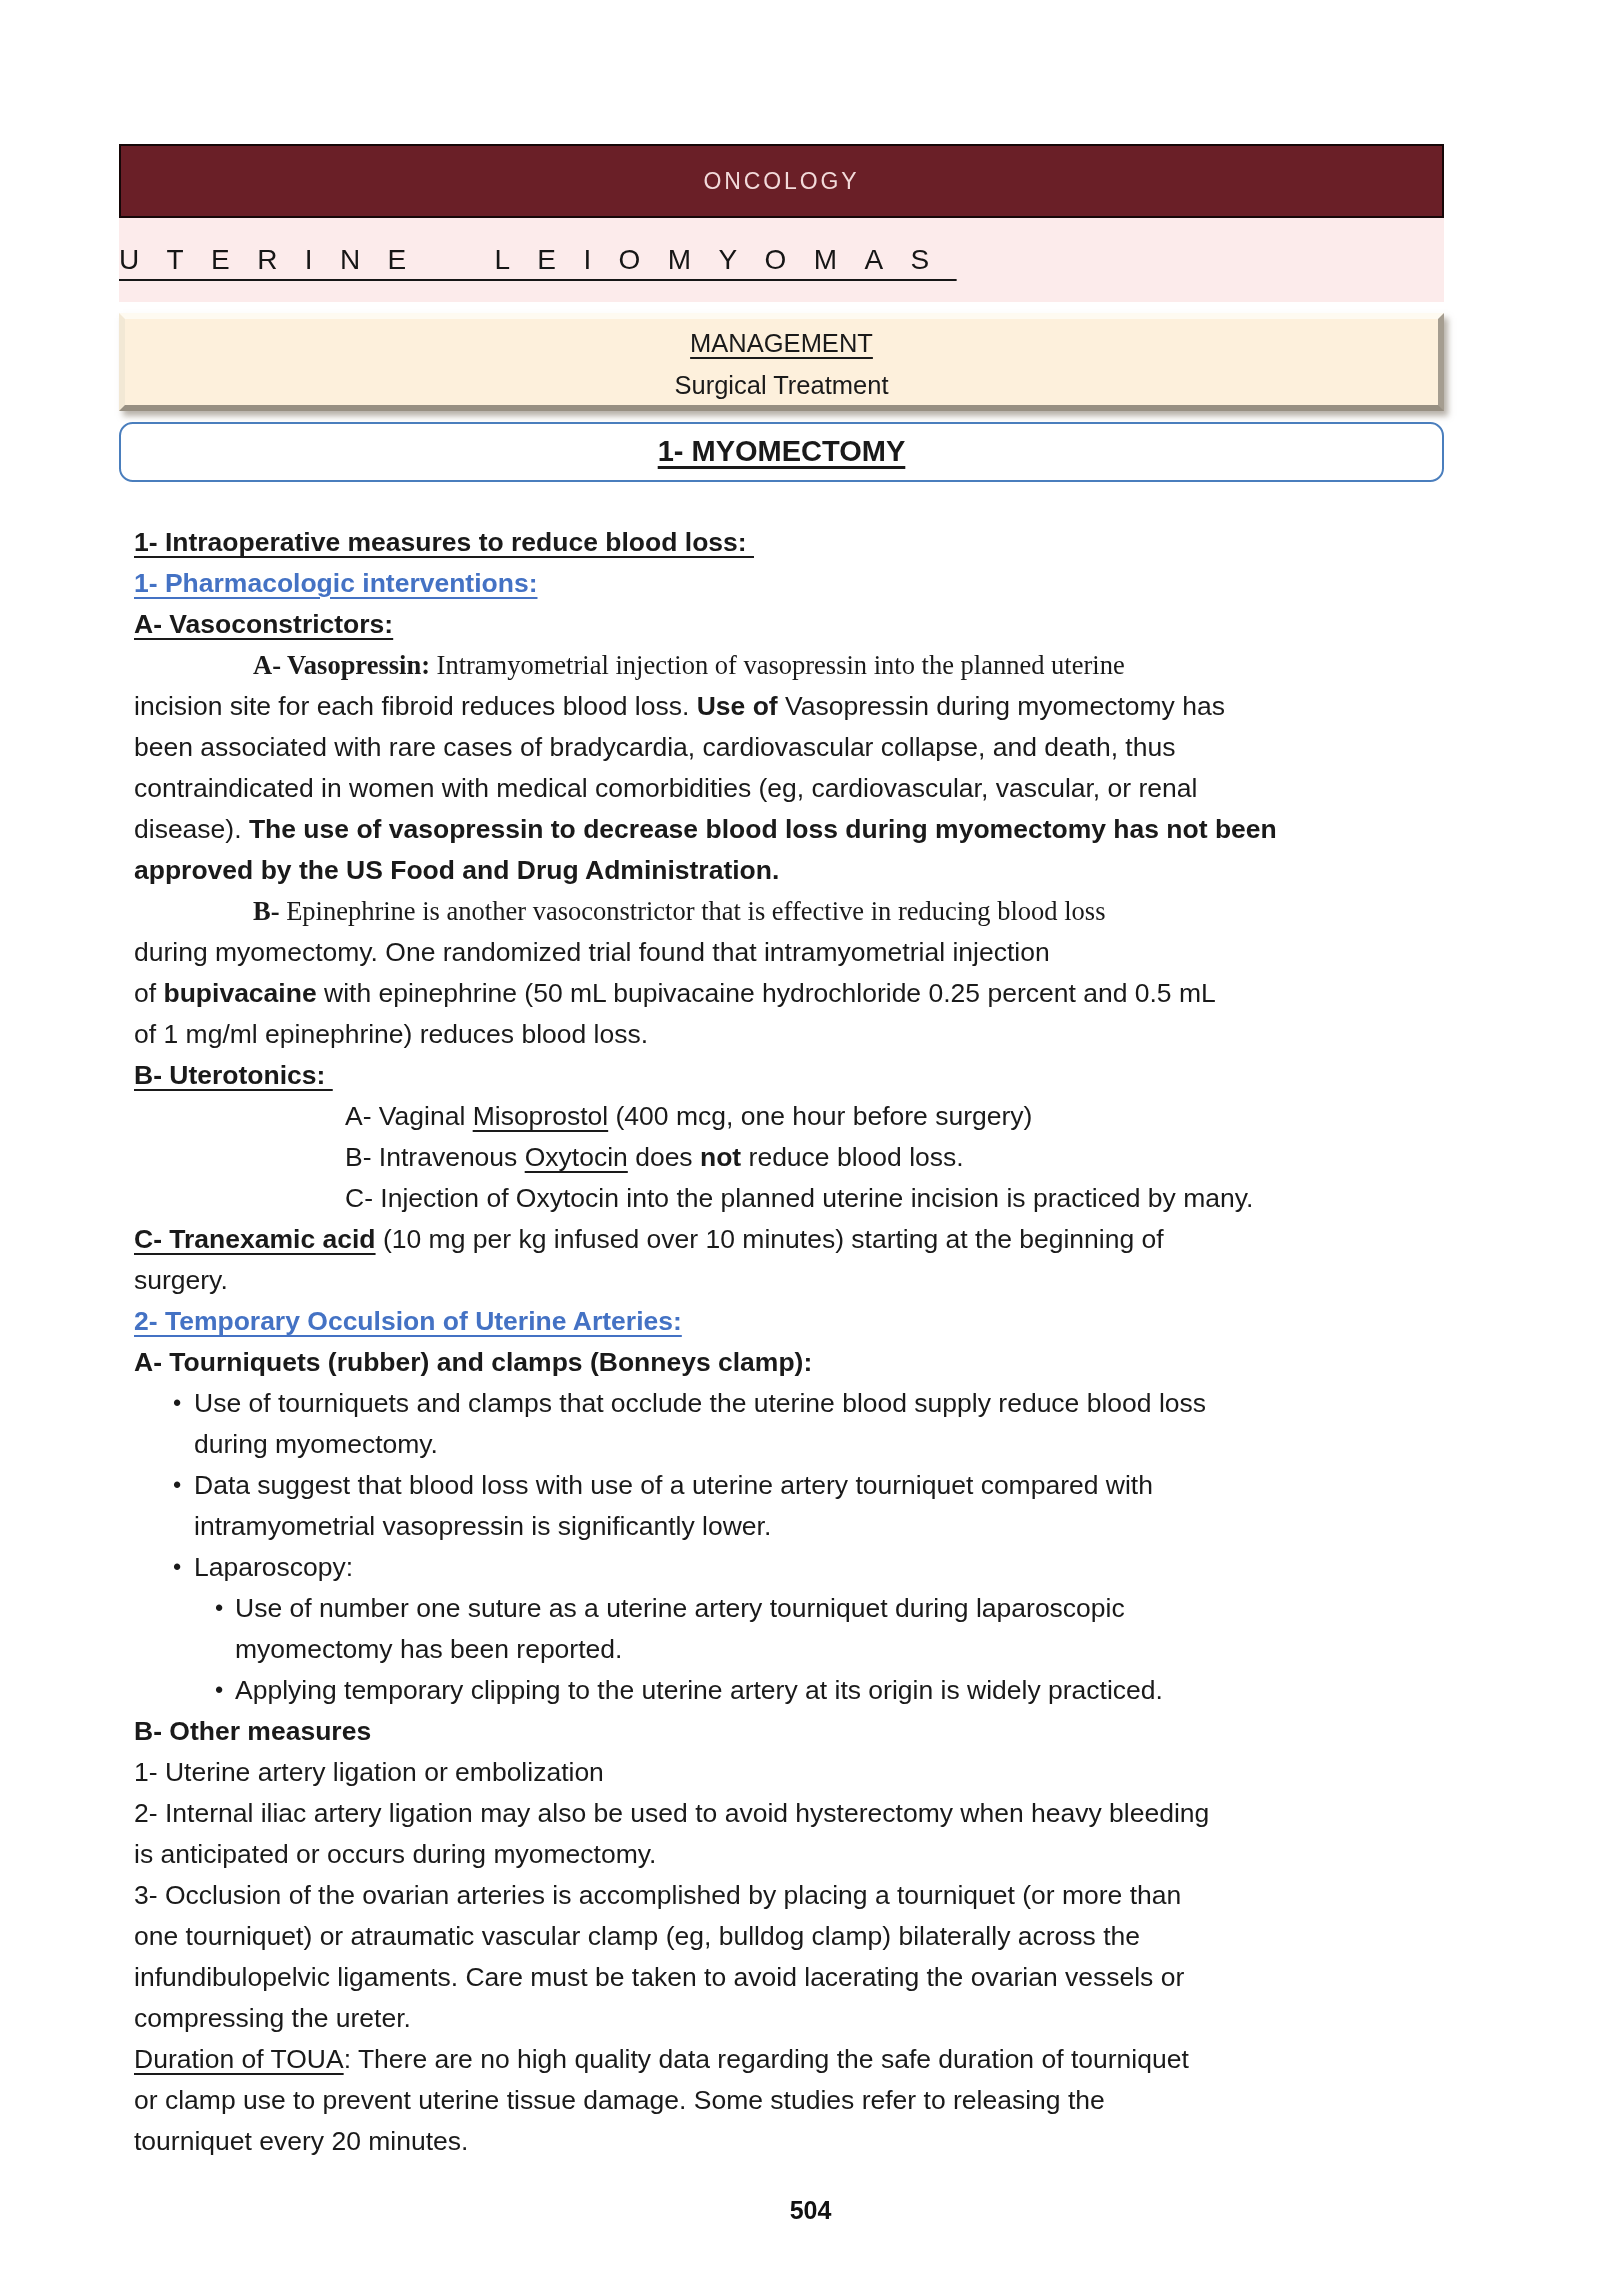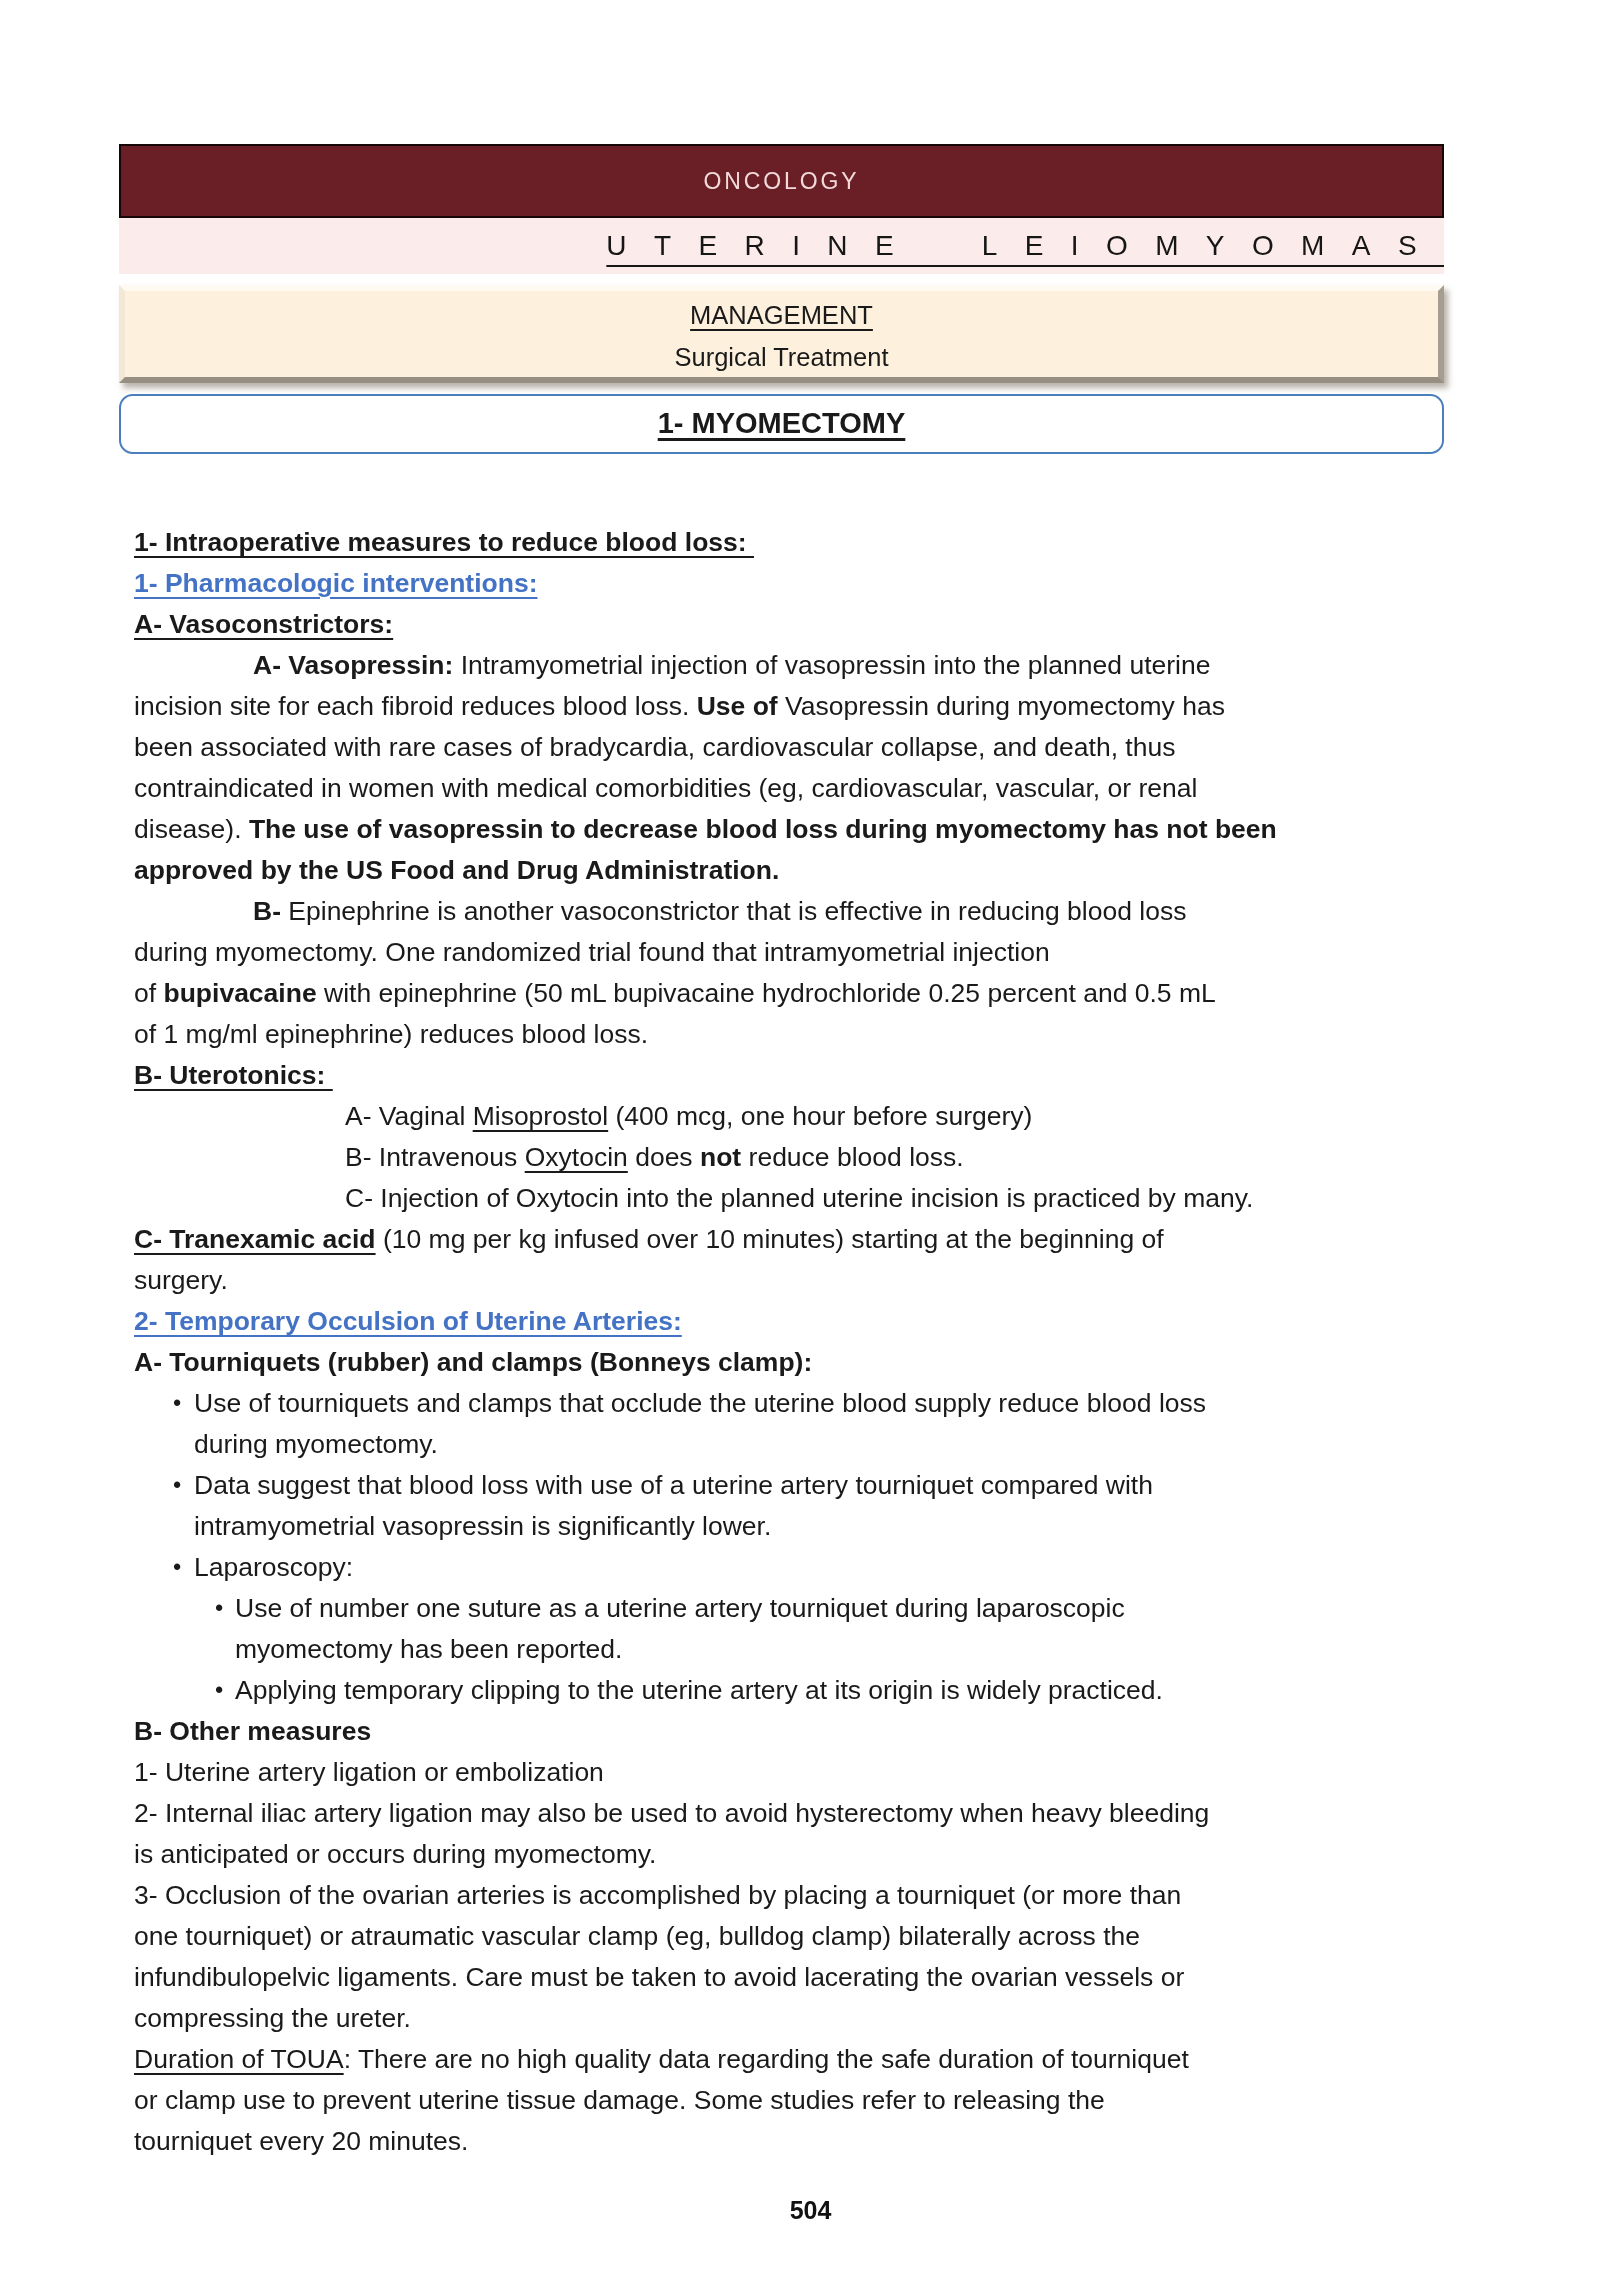--- a/index.html
+++ b/index.html
@@ -15,22 +15,22 @@
   .bar-oncology {
     height:74px; background:#6a1f27; border:2.9px solid #150708;
     display:flex; align-items:center; justify-content:center;
   }
   .bar-oncology span {
     color:#f2dada; font-size:23px; letter-spacing:2.9px; font-weight:400;
   }
 
   
   .band-title {
-    height:56px; background:#fcebeb;
-    display:flex; align-items:center; justify-content:flex-end;
+    height:84px; background:#fcebeb;
+    display:flex; align-items:center; justify-content:flex-start;
   }
   .band-title span {
     font-size:28px; color:#161616; letter-spacing:27.4px; word-spacing:25.5px;
     text-decoration:underline; text-underline-offset:9.8px;
     text-decoration-thickness:2px; white-space:pre;
   }
 
   
   .box-management {
     margin-top:10.8px; height:98px; background:#fdf0dc;
@@ -56,21 +56,21 @@
     text-underline-offset:4.9px; text-decoration-thickness:2.9px;
   }
 
   
   .body-text {
     position:absolute; left:134px; top:522px; width:1309px;
     font-size:26.5px;
   }
   .line { position:relative; height:41px; line-height:41px; white-space:pre; }
   .l0 { padding-left:0; }
-  .l1 { padding-left:119px; }
+  .l1 { padding-left:119px;font-family:Liberation Serif, serif; }
   .l2 { padding-left:211px; }
   .b1  { padding-left:60px; }
   .b1t { padding-left:60px; }
   .b2  { padding-left:101px; }
   .b2t { padding-left:101px; }
   .marker { position:absolute; top:0; font-size:23.5px; }
   .b1 .marker { left:39px; }
   .b2 .marker { left:81px; }
   .bold { font-weight:700; }
   .ul { text-decoration:underline; text-underline-offset:4.9px; text-decoration-thickness:2px; }

